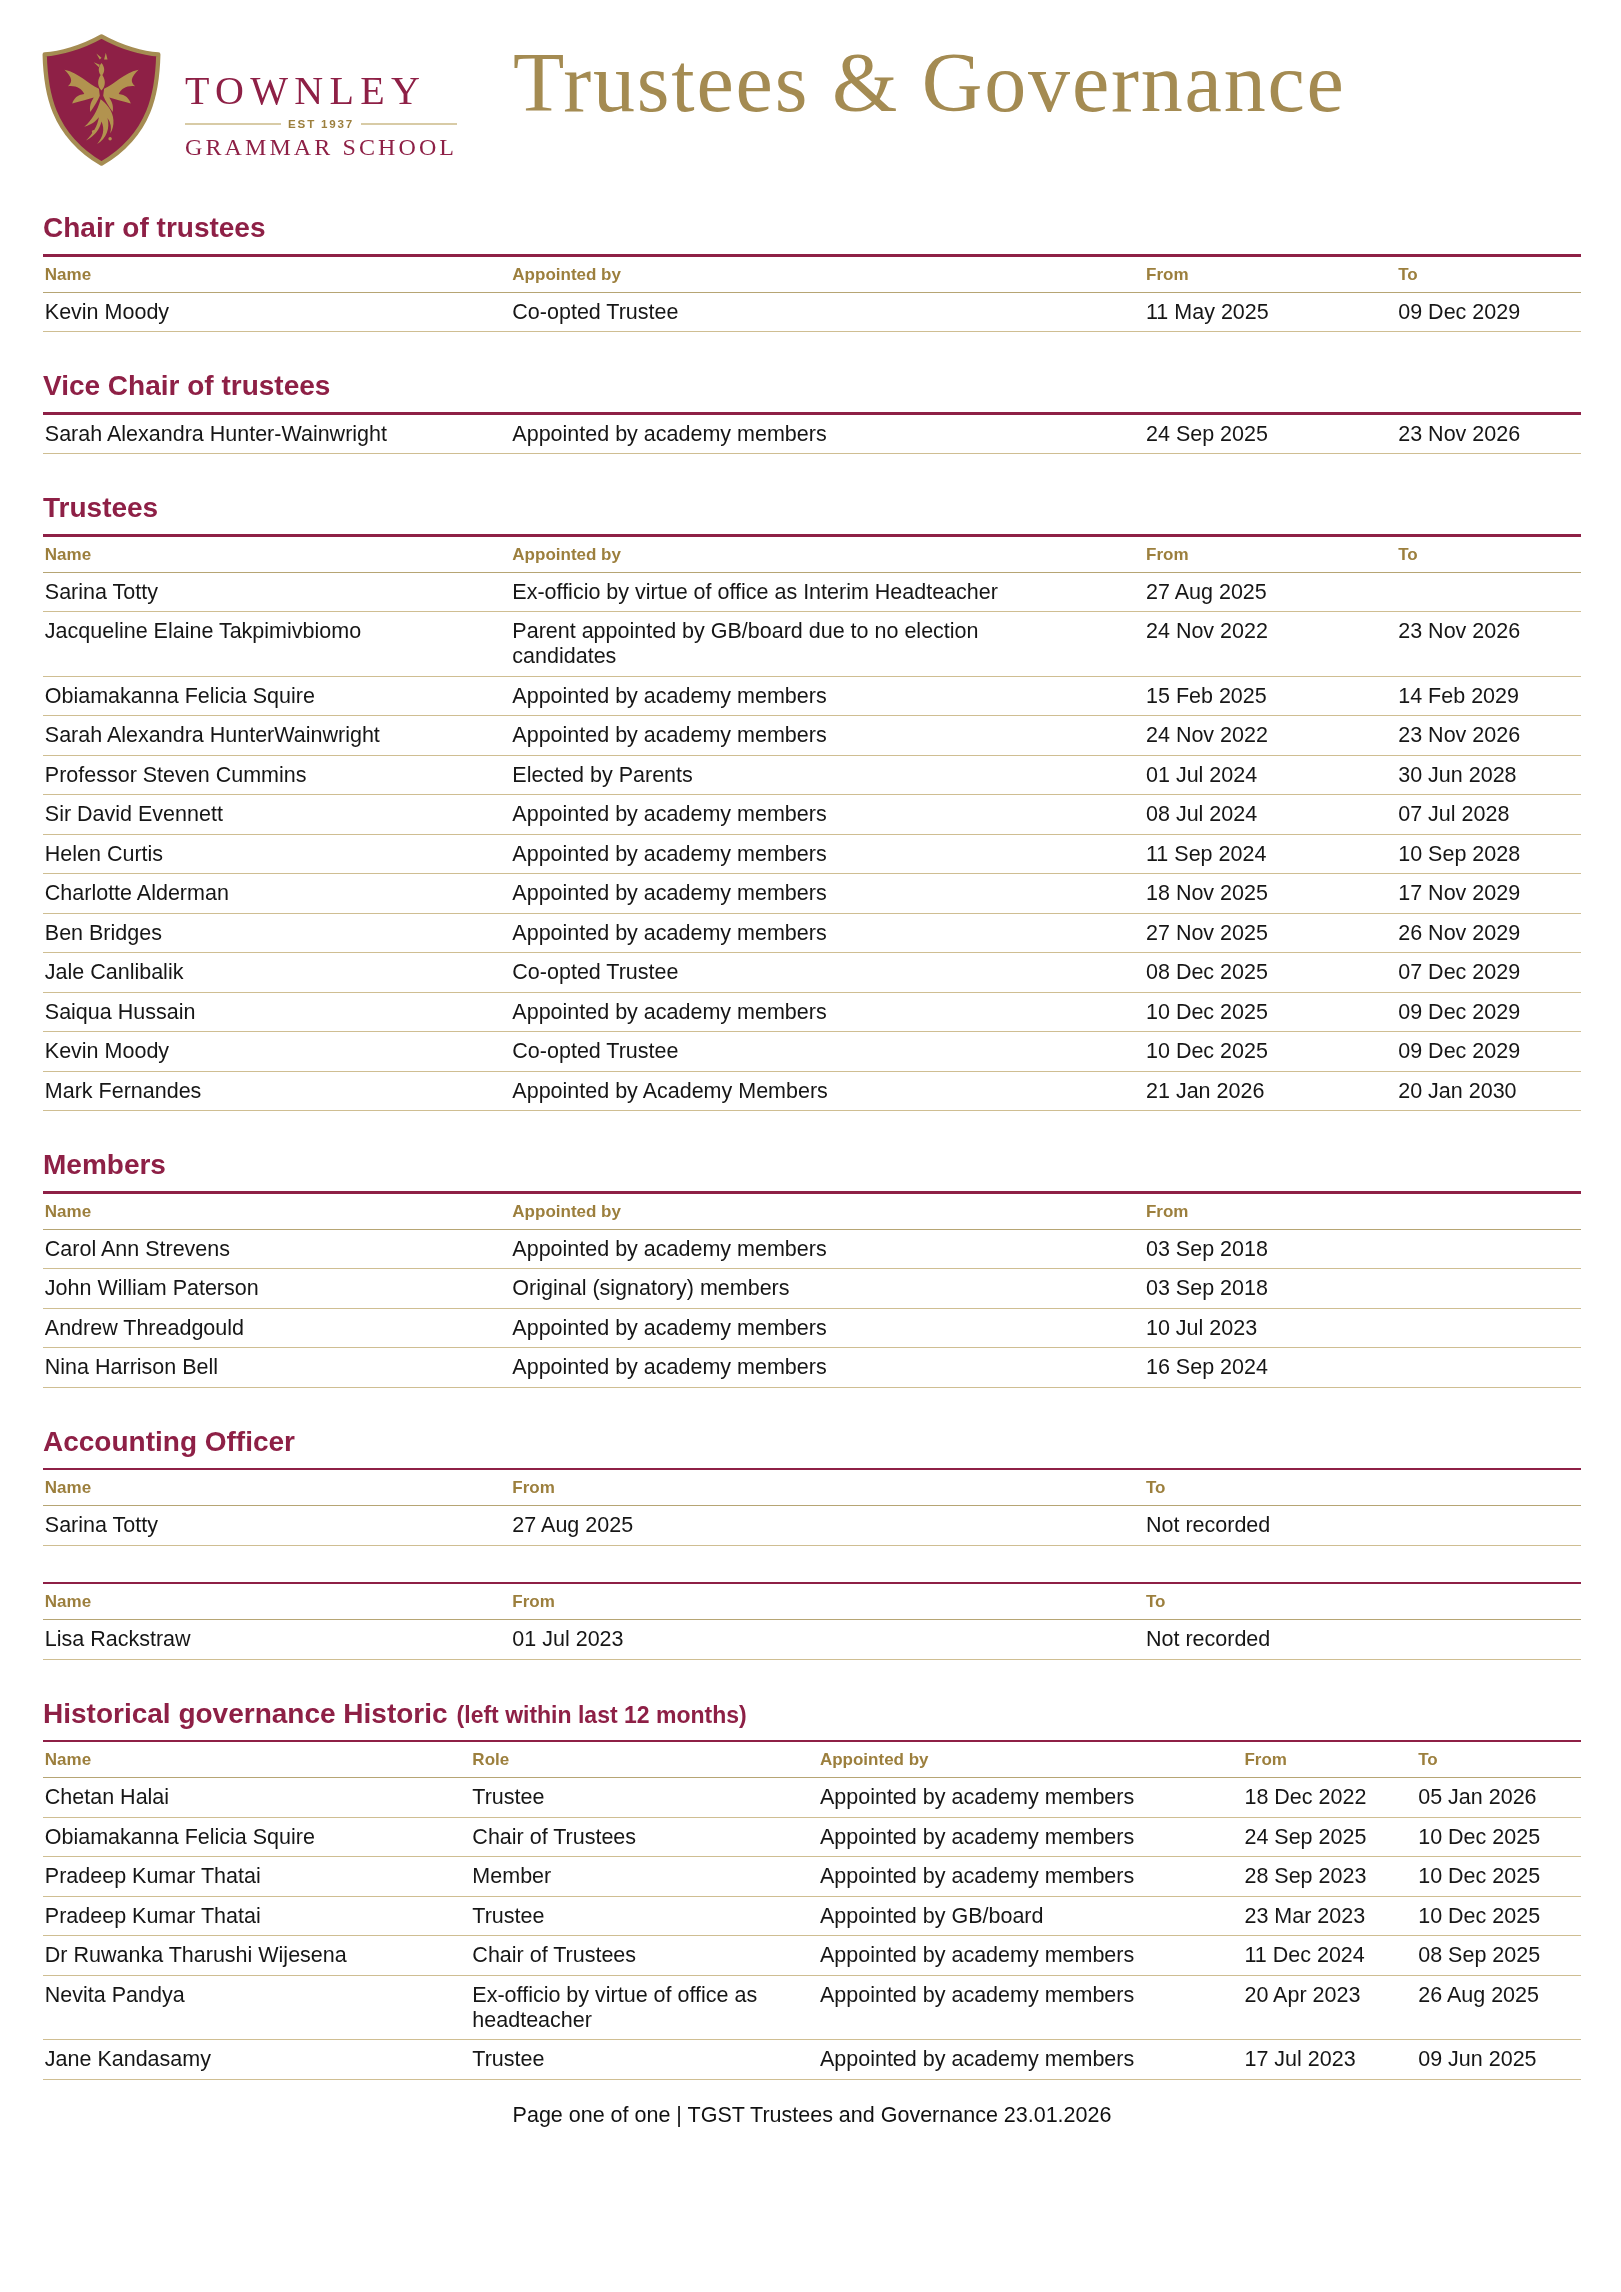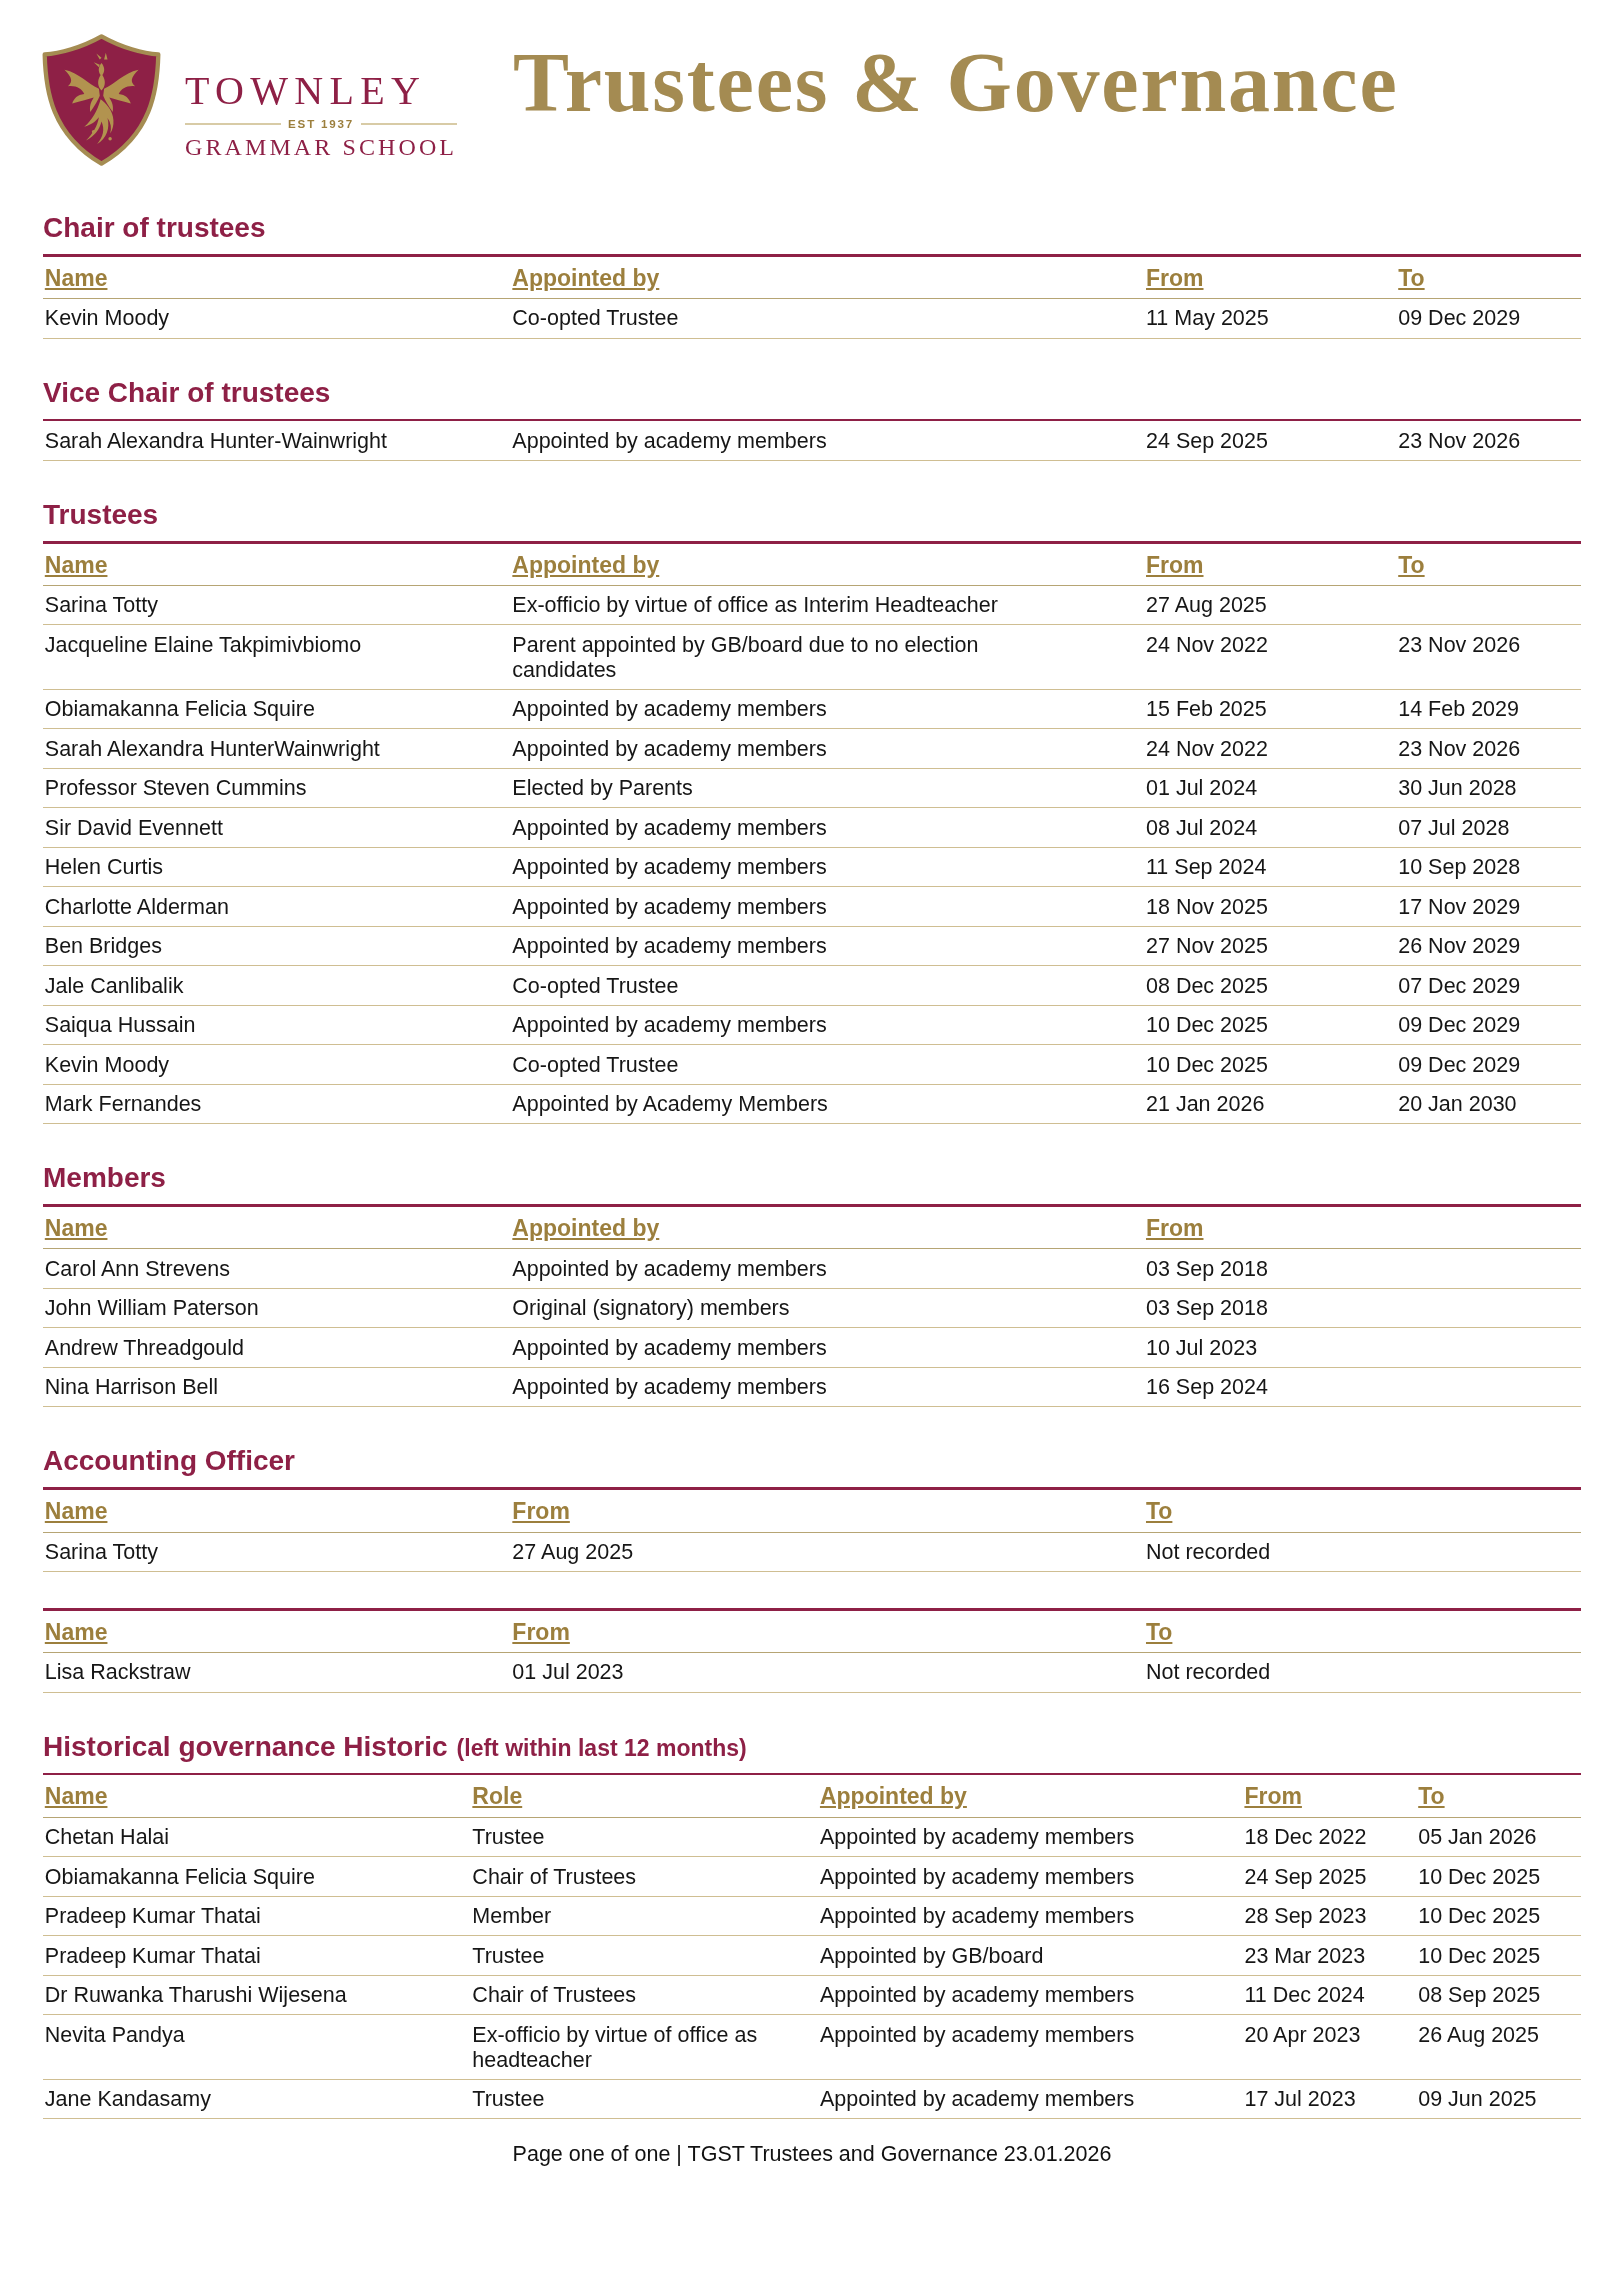--- a/index.html
+++ b/index.html
@@ -20,34 +20,34 @@
   .page-header{display:flex;align-items:flex-start;padding:32px 0 0 36px;height:176px;}
   .logo{display:flex;align-items:flex-start;}
   .crest{width:131px;height:136px;flex:0 0 auto;}
   .wordmark{margin:39px 0 0 18px;color:var(--maroon);}
   .wm-name{font-family:"Liberation Serif",serif;font-size:40px;font-weight:400;letter-spacing:6.3px;line-height:1;}
   .wm-est{display:flex;align-items:center;gap:7.2px;margin:6.3px 0 4.5px 0;color:var(--gold);
           font-size:11.6px;font-weight:600;letter-spacing:1.8px;}
   .est-line{flex:1;height:1.8px;background:#d8cba6;}
   .wm-sub{font-family:"Liberation Serif",serif;font-size:24px;font-weight:500;letter-spacing:3.1px;line-height:1;}
   .page-title{
-    font-family:"Liberation Serif",serif;font-weight:700;color:var(--title-gold);
+    font-family:"Liberation Serif",serif;font-weight:400;color:var(--title-gold);
     font-size:84px;line-height:1;margin:9px 0 0 56px;letter-spacing:1.8px;white-space:nowrap;
   }
   
   .content{padding:0 41px 0 43px;}
   .sec{margin-top:36px;}
   .sec.first{margin-top:34px;}
   .sec-heading{margin:0 0 9px 0;color:var(--maroon);font-size:28px;font-weight:700;line-height:1.25;}
   .sec-heading .suffix{font-size:23px;font-weight:600;margin-left:9px;margin-top:48px;}
   .maroon-rule{height:2.7px;background:var(--maroon);}
   table.gov{width:100%;border-collapse:collapse;table-layout:fixed;}
   table.gov th{
-    text-align:left;color:var(--gold);font-size:23px;font-weight:700;
-    padding:9px 18px 7.2px 1.8px;border-bottom:1.8px solid var(--rule-tan-dark);line-height:1.1;text-decoration:underline;
+    text-align:left;color:var(--gold);font-size:17px;font-weight:700;
+    padding:9px 18px 7.2px 1.8px;border-bottom:1.8px solid var(--rule-tan-dark);line-height:1.1;
   }
   table.gov td{
     color:var(--ink);font-size:21.5px;font-weight:400;vertical-align:top;
     padding:7.2px 18px 6.3px 1.8px;border-bottom:1.8px solid var(--rule-tan);line-height:25px;
   }
   table.gov th:last-child,table.gov td:last-child{padding-right:0;}
   table.gov.pad2 td:nth-child(2),table.gov.pad2 th:nth-child(2){padding-right:81px;}
   
   .page-footer{margin-top:23px;text-align:center;font-size:21.5px;color:#111;}
 </style>

